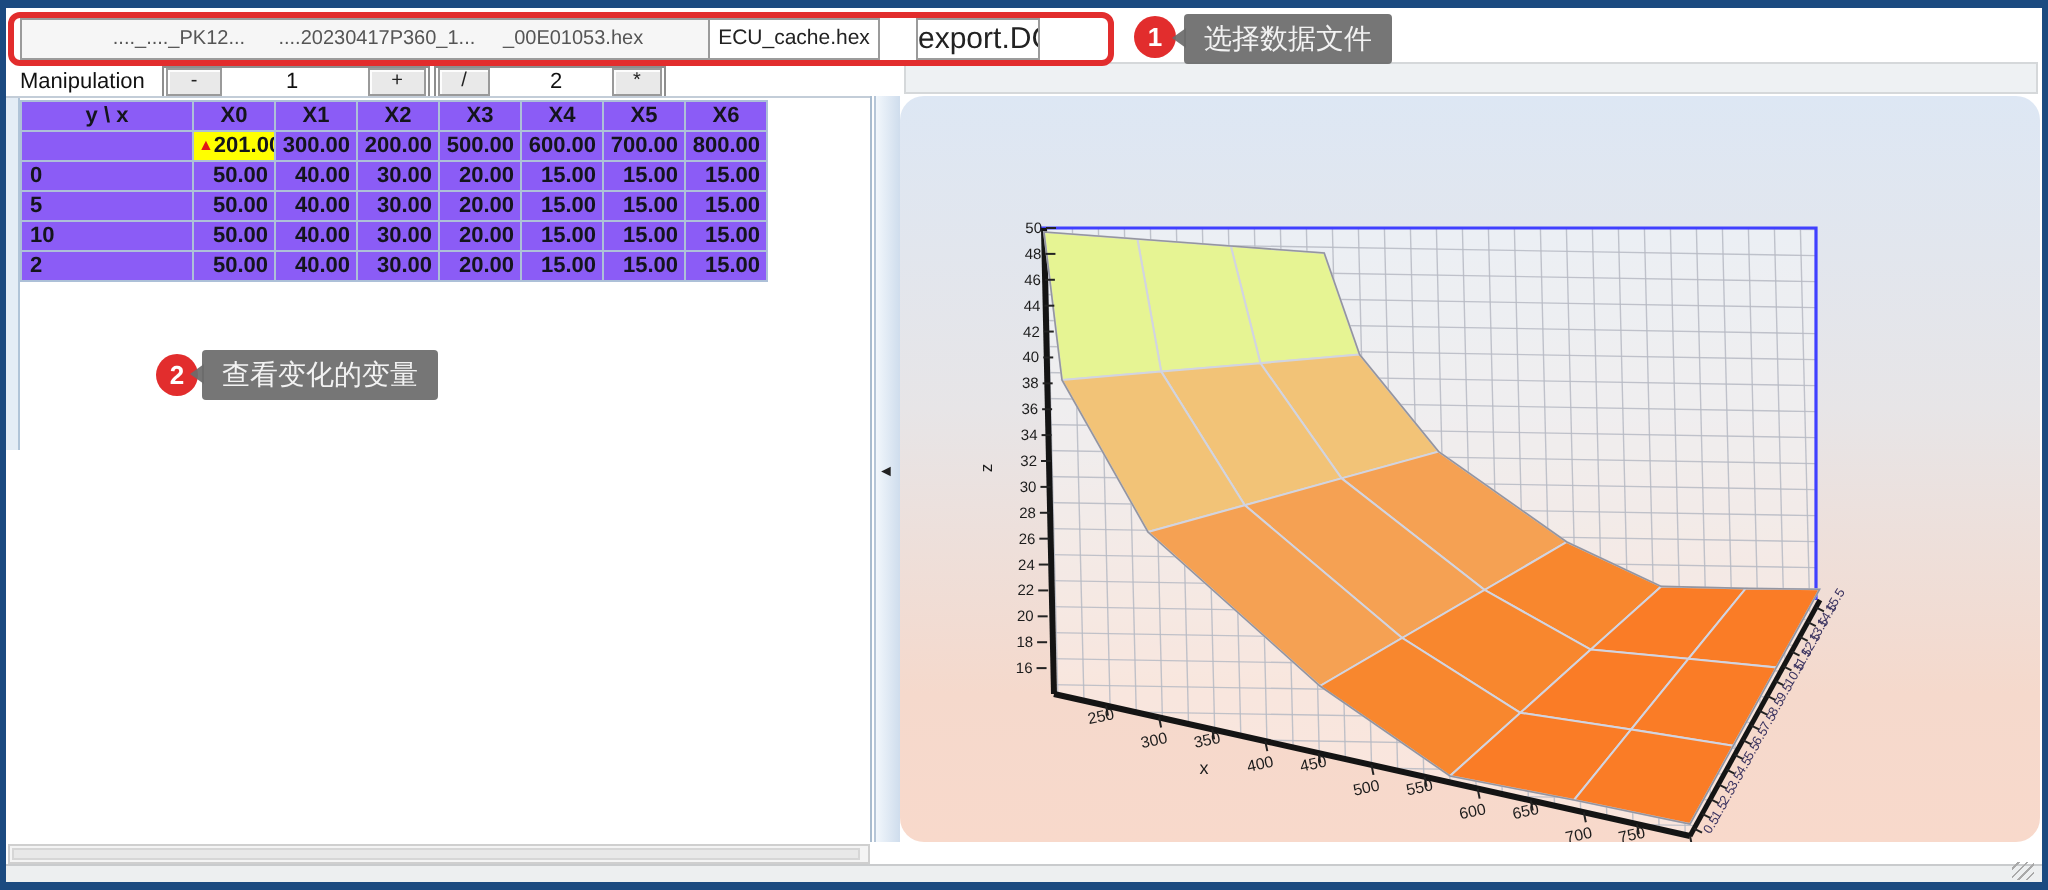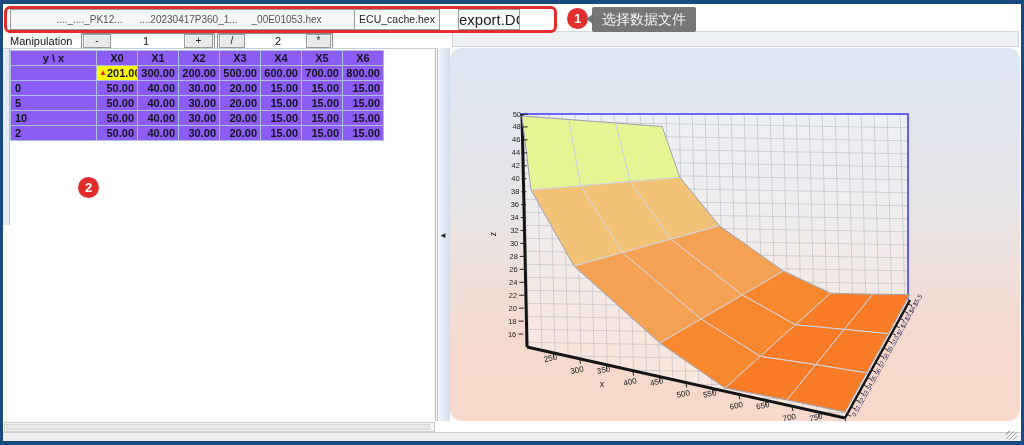--- a/index.html
+++ b/index.html
@@ -171,20 +171,21 @@
       <div class="tcell num">50.00</div>
       <div class="tcell num">40.00</div>
       <div class="tcell num">30.00</div>
       <div class="tcell num">20.00</div>
       <div class="tcell num">15.00</div>
       <div class="tcell num">15.00</div>
       <div class="tcell num">15.00</div>
     </div>
 
   <div class="badge" id="badge-2">2</div>
+  <div class="tooltip" id="tooltip-2">查看变化的变量</div>
 
   <div id="splitter">
     <div id="splitter-arrow">◄</div>
   </div>
 
   <div id="plot-panel">
     <svg id="plot-svg" width="570" height="373">
         <defs>
           <clipPath id="wallclip">
             <polygon points="72,66 458,66 458,252 395,370 77,299"></polygon>

